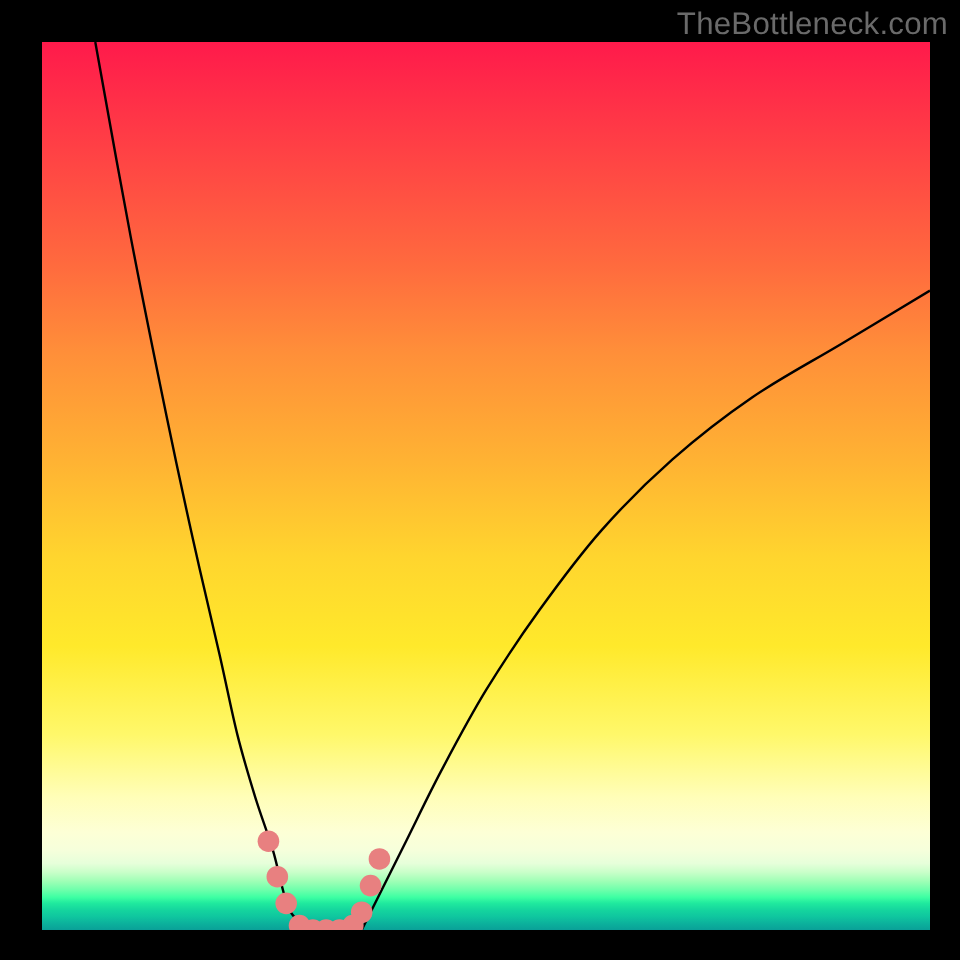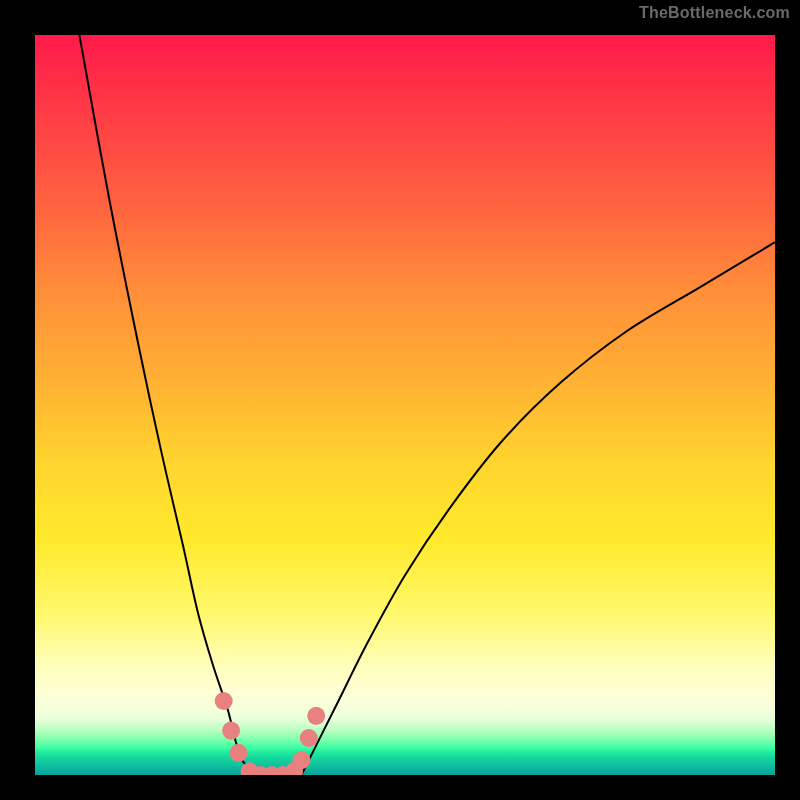--- a/index.html
+++ b/index.html
@@ -17,22 +17,22 @@
     top: 0;
     width: 800px;
     height: 800px;
     background: #000;
   }
   .watermark {
     position: absolute;
     top: 4px;
     right: 10px;
     color: #6a6a6a;
-    font-size: 16px;
-    font-weight: 700;
+    font-size: 26px;
+    font-weight: 400;
     letter-spacing: 0.2px;
     z-index: 5;
   }
   .plot-area {
     position: absolute;
     left: 35px;
     top: 35px;
     width: 740px;
     height: 740px;
     overflow: hidden;

